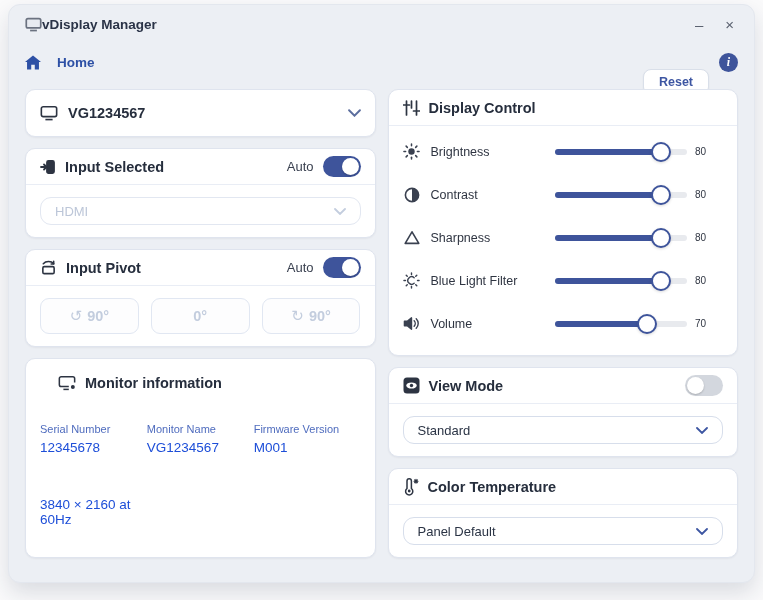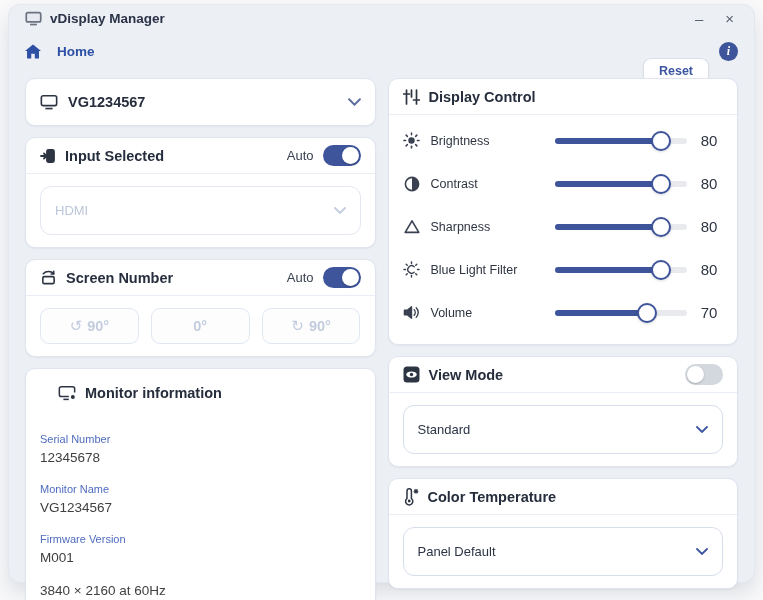--- a/index.html
+++ b/index.html
@@ -5,21 +5,21 @@
   * { margin:0; padding:0; box-sizing:border-box; }
   html,body { width:763px; height:600px; overflow:hidden; background:#fafafb;
     font-family:"Liberation Sans","DejaVu Sans",sans-serif; }
   .window {
     position:absolute; left:8px; top:4px; width:747px; height:579px;
     background:#eceff4; border:1px solid #e3e7ee; border-radius:12px;
     box-shadow:0 10px 22px rgba(30,40,70,.14);
     padding:0 16px; display:flex; flex-direction:column;
   }
   
-  .titlebar { height:32px; display:flex; align-items:center; gap:8px; padding-top:6px; }
+  .titlebar { height:32px; display:flex; align-items:center; gap:0; padding-top:6px; }
   .titlebar .title { font-size:13.5px; font-weight:bold; color:#2a3347; }
   .win-controls { margin-left:auto; display:flex; gap:22px; padding-right:4px; }
   .win-btn { font-size:15px; color:#5b6270; cursor:default; line-height:1; }
   
   .navrow { height:38px; display:flex; align-items:center; gap:16px; margin-top:6px; }
   .home-label { font-size:13.5px; font-weight:bold; color:#2d50a5; }
   .nav-right { margin-left:auto; display:flex; align-items:center; gap:10px; }
   .reset-btn { background:#fff; border:1px solid #d9dfe9; border-radius:8px;
     padding:5px 15px; font-size:12.5px; font-weight:bold; color:#3d56a2;
     box-shadow:0 1px 2px rgba(16,24,40,.06); cursor:pointer;margin-top:40px; }
@@ -39,51 +39,51 @@
   .auto-label { font-size:13px; color:#3a4150;margin-left:44px; }
   .card-body { padding:12px 14px; }
   
   .toggle { width:38px; height:21px; border-radius:11px; background:#d3d7de; position:relative;
     transition:background .15s; cursor:pointer; flex:0 0 auto; }
   .toggle::after { content:""; position:absolute; top:2px; left:2px; width:17px; height:17px;
     border-radius:50%; background:#fff; box-shadow:0 1px 2px rgba(0,0,0,.2); transition:left .15s; }
   .toggle.on { background:#3e549b; }
   .toggle.on::after { left:19px; }
   
-  .select { height:49px; border:1px solid #d7deeb; border-radius:11px; background:#fff;
+  .select { height:28px; border:1px solid #d7deeb; border-radius:11px; background:#fff;
     display:flex; align-items:center; padding:0 14px; cursor:pointer; }
   .select .sel-text { font-size:13px; color:#2b3445; }
   .select .chev { margin-left:auto; }
   .select.disabled { border-color:#e2e7f1; cursor:default; }
   .select.disabled .sel-text { color:#bcc6d8; }
   .device-card { height:48px; display:flex; align-items:center; gap:10px; padding:0 14px; cursor:pointer; }
   .device-card .sel-text { font-size:14.5px; font-weight:bold; color:#262e3d; }
   .device-card .chev { margin-left:auto; }
   
   .pivot-row { display:flex; gap:12px; }
   .pivot-btn { flex:1; height:36px; border:1px solid #e1e7f2; border-radius:9px; background:#fdfdfe;
     display:flex; align-items:center; justify-content:center; gap:5px;
     font-size:14.5px; font-weight:bold; color:#c3cdde; cursor:default; }
   .pivot-btn .rot { font-size:15px; font-weight:normal; }
   
-  .info-grid { display:grid; grid-template-columns:1fr; row-gap:18px; padding:16px 14px 22px; }
+  .info-grid { display:grid; grid-template-columns:1fr 1fr 1fr; row-gap:42px; padding:16px 14px 22px; }
   .info-label { font-size:11px; color:#4f6cbe; margin-bottom:5px; }
-  .info-value { font-size:13.5px; color:#404040; }
+  .info-value { font-size:13.5px; color:#1d4ed8; }
   
   .sliders { padding:4px 14px 10px; }
   .s-row { display:flex; align-items:center; height:43px; gap:8px; }
   .s-label { width:144px; display:flex; align-items:center; gap:10px; flex:0 0 auto; }
   .s-label .txt { font-size:12.5px; color:#2f3542; }
   .s-icon { width:18px; display:flex; justify-content:center; color:#3a4150; flex:0 0 auto; }
   .slider { flex:1; position:relative; height:22px; cursor:pointer; }
   .slider .track { position:absolute; left:0; right:0; top:8px; height:6px; border-radius:3px; background:#e8eaee; }
   .slider .fill { position:absolute; left:0; top:8px; height:6px; border-radius:3px; background:#3e549b; width:var(--val,50%); }
   .slider .handle { position:absolute; top:1px; left:calc(var(--val,50%) - 10px); width:20px; height:20px;
     border-radius:50%; background:#fff; border:2.5px solid #3e549b; box-shadow:0 1px 3px rgba(0,0,0,.15); }
-  .s-value { width:28px; text-align:center; font-size:15px; color:#2f3542; flex:0 0 auto; }
+  .s-value { width:28px; text-align:left; font-size:10px; color:#2f3542; flex:0 0 auto; }
   
   svg { display:block; }
   .rot { color:#c3cdde; }
 </style>
 </head>
 <body>
 
 <div class="window">
 
   <div class="titlebar">
@@ -160,21 +160,21 @@
 
       <div class="card">
         <div class="card-head">
           <span>
             <svg width="17" height="16" viewBox="0 0 18 17" fill="none" stroke="#2d3442" stroke-width="1.7">
               <path d="M3.5 4 A6.5 5 0 0 1 14.5 4" stroke-linecap="round"></path>
               <path d="M14.5 1.5 L14.5 4.3 L11.8 4.3" stroke-linecap="round" stroke-linejoin="round"></path>
               <rect x="3" y="7" width="12" height="7.5" rx="1.5"></rect>
             </svg>
           </span>
-          <span class="card-title">Screen Number</span>
+          <span class="card-title">Input Pivot</span>
           <div class="head-right">
             <span class="auto-label">Auto</span>
             <div class="toggle on"></div>
           </div>
         </div>
         <div class="card-body">
           <div class="pivot-row">
             <button class="pivot-btn">
               <span class="rot">↺</span>
               <span>90°</span>

